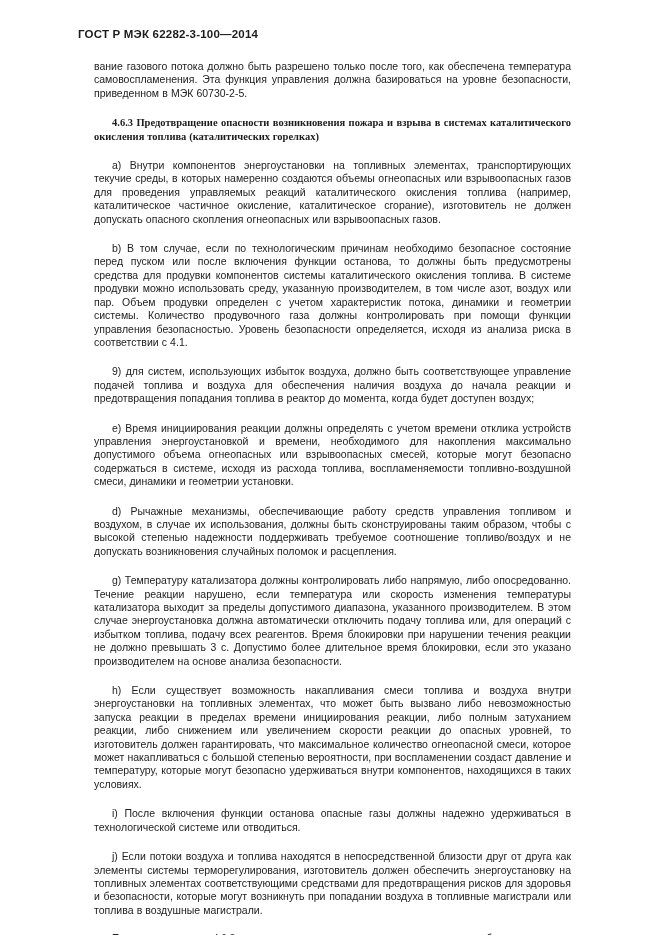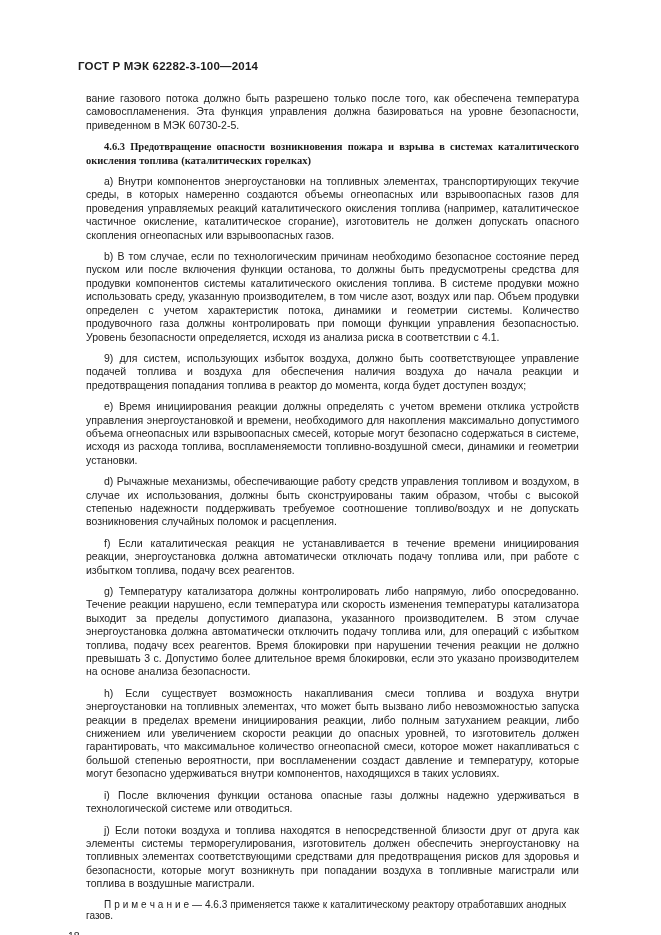--- a/index.html
+++ b/index.html
@@ -12,31 +12,31 @@
     height: 935px;
     font-family: "Liberation Sans", "DejaVu Sans", sans-serif;
     color: #222222;
     overflow: hidden;
   }
   .page {
     box-sizing: border-box;
     width: 661px;
     height: 935px;
     background: #ffffff;
-    padding: 60px 74px 0 78px;
+    padding: 28px 74px 0 78px;
   }
   .doc-code {
     font-size: 11.5px;
     font-weight: bold;
     letter-spacing: 0.2px;
     margin: 0 0 20px 0;
     color: #1c1c1c;
   }
   .doc-body p {
-    margin: 8px;
+    margin: 16px;
     font-size: 10.5px;
     line-height: 13.4px;
     text-align: justify;
     text-indent: 18px;
     word-spacing: 0.2px;
   }
   .doc-body p.continuation {
     text-indent: 0;
   }
   .doc-body p.section-heading {
@@ -76,21 +76,20 @@
     <p>b) В том случае, если по технологическим причинам необходимо безопасное состояние перед пуском или после включения функции останова, то должны быть предусмотрены средства для продувки компонентов системы каталитического окисления топлива. В системе продувки можно использовать среду, указанную производителем, в том числе азот, воздух или пар. Объем продувки определен с учетом характеристик потока, динамики и геометрии системы. Количество продувочного газа должны контролировать при помощи функции управления безопасностью. Уровень безопасности определяется, исходя из анализа риска в соответствии с 4.1.</p>
 
 
     <p>9) для систем, использующих избыток воздуха, должно быть соответствующее управление подачей топлива и воздуха для обеспечения наличия воздуха до начала реакции и предотвращения попадания топлива в реактор до момента, когда будет доступен воздух;</p>
 
 
     <p>e) Время инициирования реакции должны определять с учетом времени отклика устройств управления энергоустановкой и времени, необходимого для накопления максимально допустимого объема огнеопасных или взрывоопасных смесей, которые могут безопасно содержаться в системе, исходя из расхода топлива, воспламеняемости топливно-воздушной смеси, динамики и геометрии установки.</p>
 
     <p>d) Рычажные механизмы, обеспечивающие работу средств управления топливом и воздухом, в случае их использования, должны быть сконструированы таким образом, чтобы с высокой степенью надежности поддерживать требуемое соотношение топливо/воздух и не допускать возникновения случайных поломок и расцепления.</p>
 
-    <p>f) Если каталитическая реакция не устанавливается в течение времени инициирования реакции, энергоустановка должна автоматически отключать подачу топлива или, при работе с избытком топлива, подачу всех реагентов.</p>
 
     <p>g) Температуру катализатора должны контролировать либо напрямую, либо опосредованно. Течение реакции нарушено, если температура или скорость изменения температуры катализатора выходит за пределы допустимого диапазона, указанного производителем. В этом случае энергоустановка должна автоматически отключить подачу топлива или, для операций с избытком топлива, подачу всех реагентов. Время блокировки при нарушении течения реакции не должно превышать 3 с. Допустимо более длительное время блокировки, если это указано производителем на основе анализа безопасности.</p>
 
     <p>h) Если существует возможность накапливания смеси топлива и воздуха внутри энергоустановки на топливных элементах, что может быть вызвано либо невозможностью запуска реакции в пределах времени инициирования реакции, либо полным затуханием реакции, либо снижением или увеличением скорости реакции до опасных уровней, то изготовитель должен гарантировать, что максимальное количество огнеопасной смеси, которое может накапливаться с большой степенью вероятности, при воспламенении создаст давление и температуру, которые могут безопасно удерживаться внутри компонентов, находящихся в таких условиях.</p>
 
     <p>i) После включения функции останова опасные газы должны надежно удерживаться в технологической системе или отводиться.</p>
 
     <p>j) Если потоки воздуха и топлива находятся в непосредственной близости друг от друга как элементы системы терморегулирования, изготовитель должен обеспечить энергоустановку на топливных элементах соответствующими средствами для предотвращения рисков для здоровья и безопасности, которые могут возникнуть при попадании воздуха в топливные магистрали или топлива в воздушные магистрали.</p>
 
     <p class="note">П р и м е ч а н и е — 4.6.3 применяется также к каталитическому реактору отработавших анодных газов.</p>

